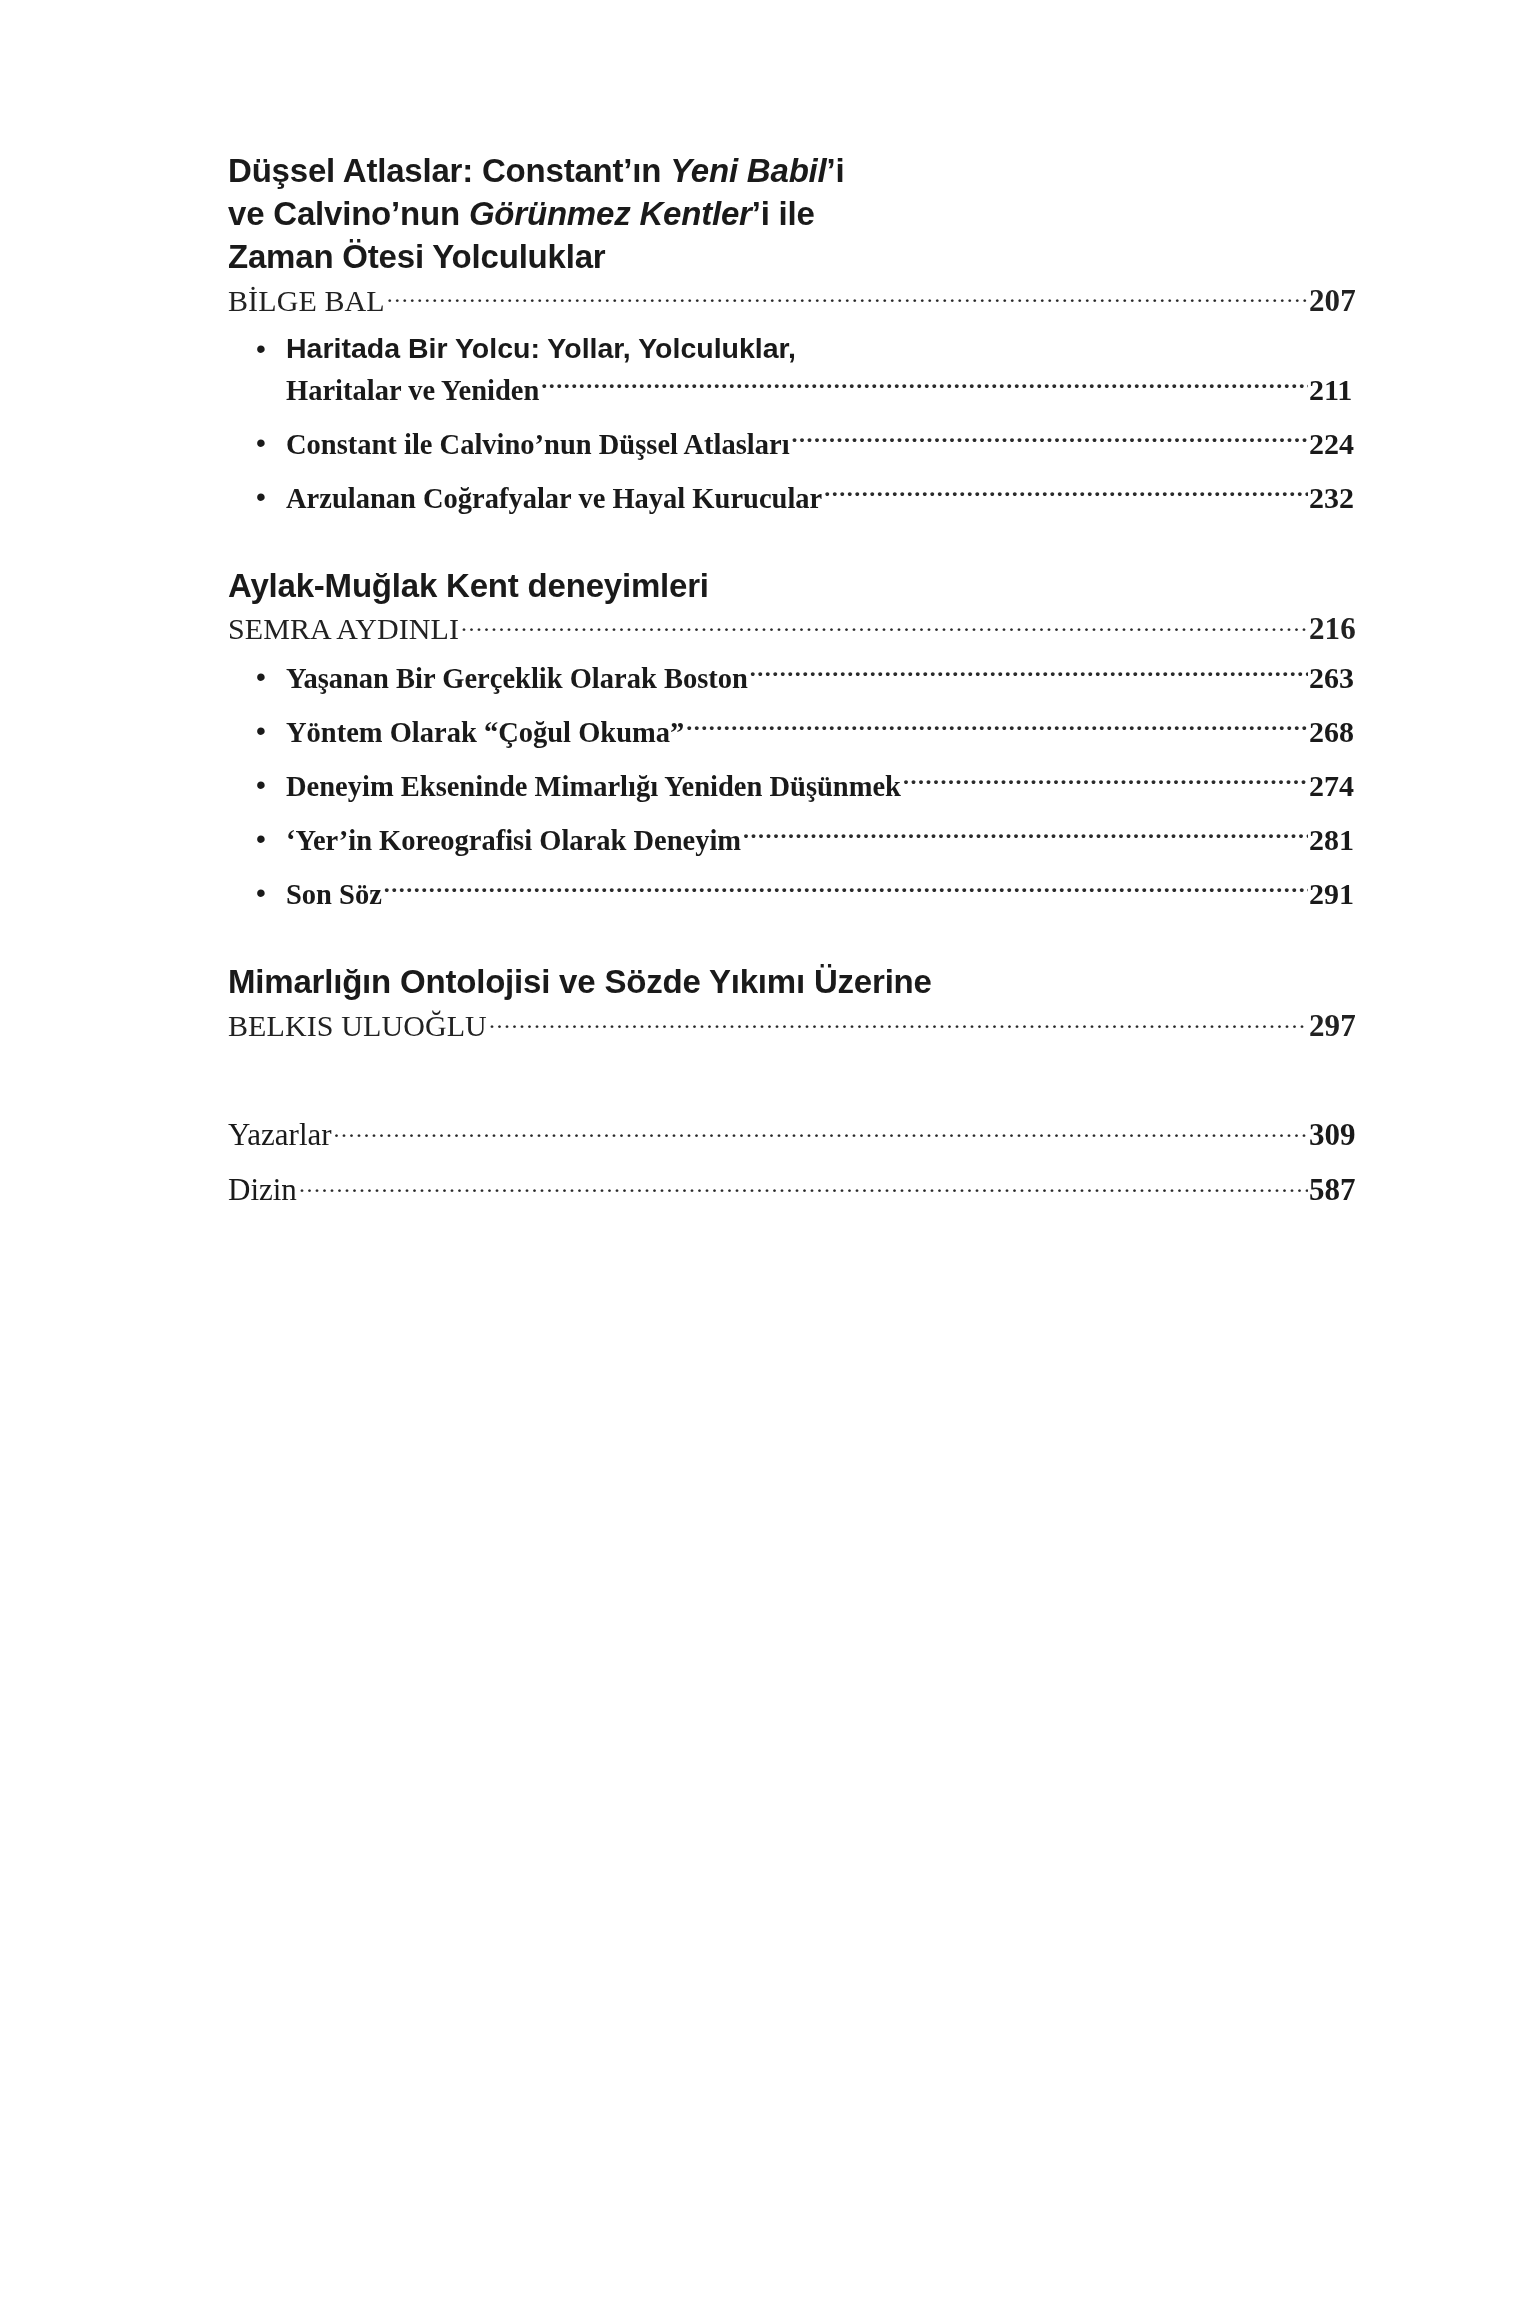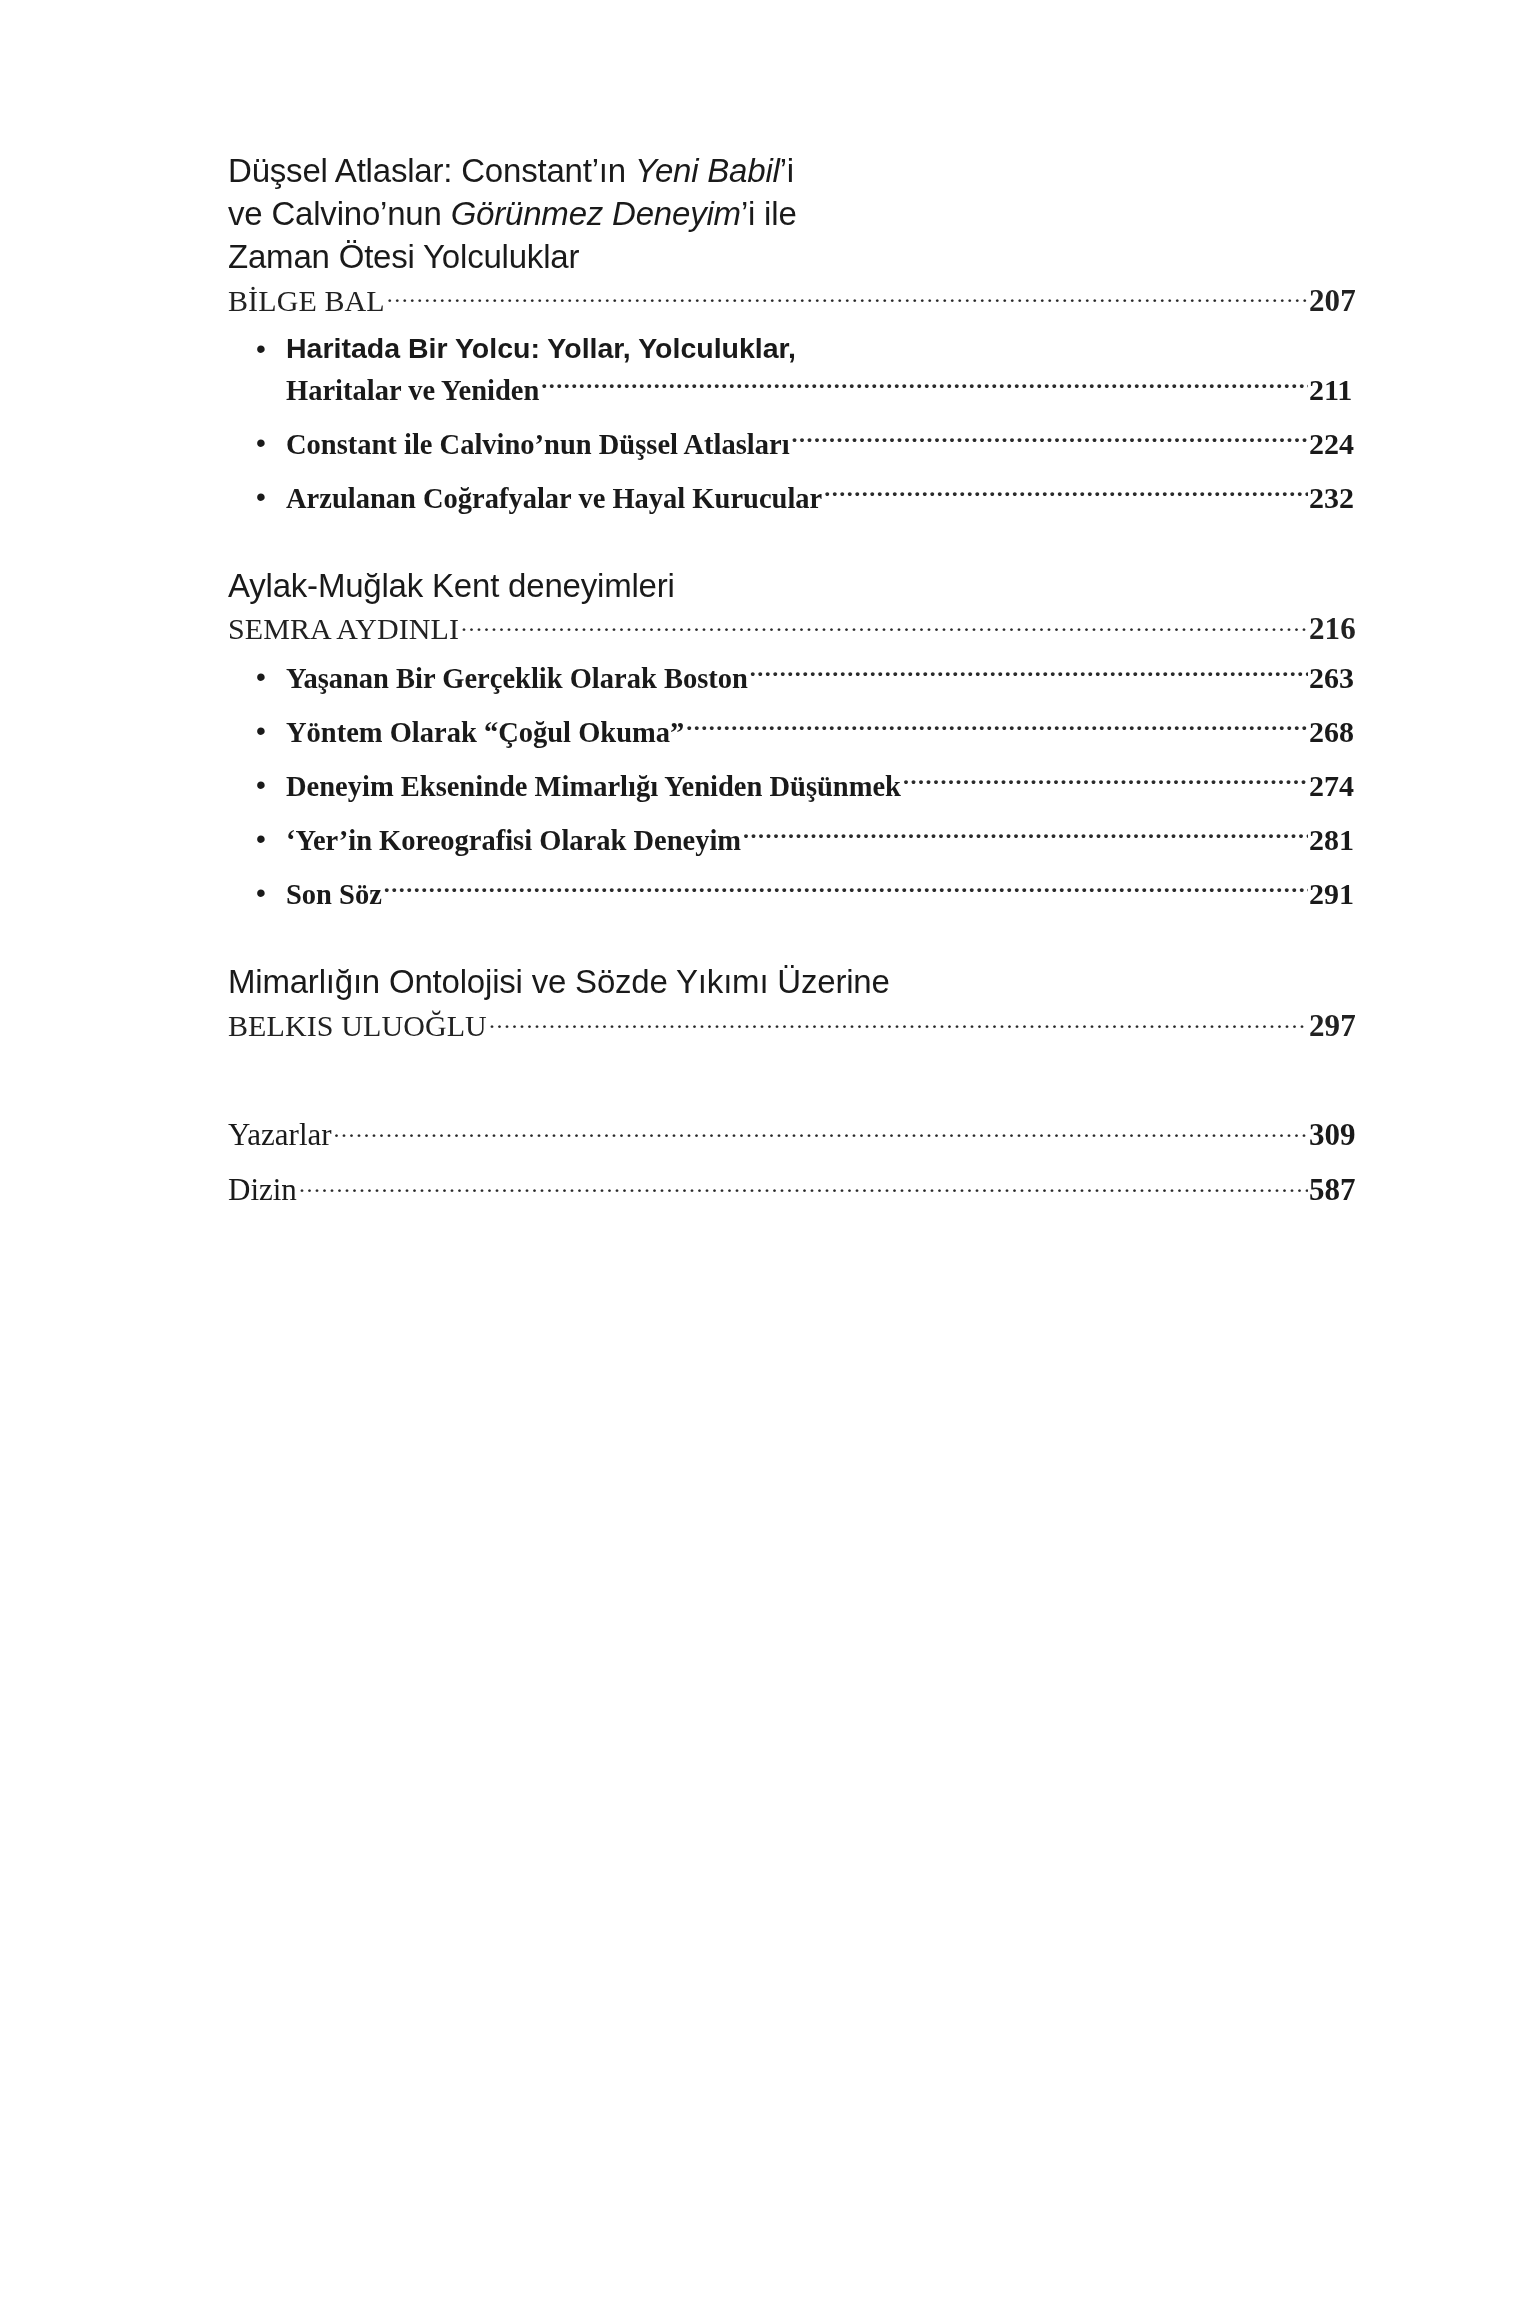--- a/index.html
+++ b/index.html
@@ -56,21 +56,21 @@
     text-align: left;
     min-width: 62px;
   }
 
   
   .chapter {
     margin-bottom: 4px;
   }
   .chapter-title {
     font-size: 33px;
-    font-weight: normal;
+    font-weight: bold;
     line-height: 1.30;
     letter-spacing: -0.2px;
     margin: 0 0 2px 0;
   }
   .chapter-title .ital {
     font-style: italic;
   }
   .author-row {
     font-size: 30px;
     font-weight: normal;
@@ -148,21 +148,21 @@
   }
 </style>
 </head>
 <body>
 
 <div class="page">
   <div id="toc-root">
       <div class="chapter">
         <div class="chapter-title">
           <div><span>Düşsel Atlaslar: Constant’ın </span><span class="ital">Yeni Babil</span><span>’i</span></div>
-          <div><span>ve Calvino’nun </span><span class="ital">Görünmez Deneyim</span><span>’i ile</span></div>
+          <div><span>ve Calvino’nun </span><span class="ital">Görünmez Kentler</span><span>’i ile</span></div>
           <div><span>Zaman Ötesi Yolculuklar</span></div>
         </div>
         <div class="row author-row">
           <span class="label">BİLGE BAL</span>
           <span class="leader"></span>
           <span class="page-num">207</span>
         </div>
         <ul class="subitems">
           <li class="subitem">
             <span class="bullet">•</span>

